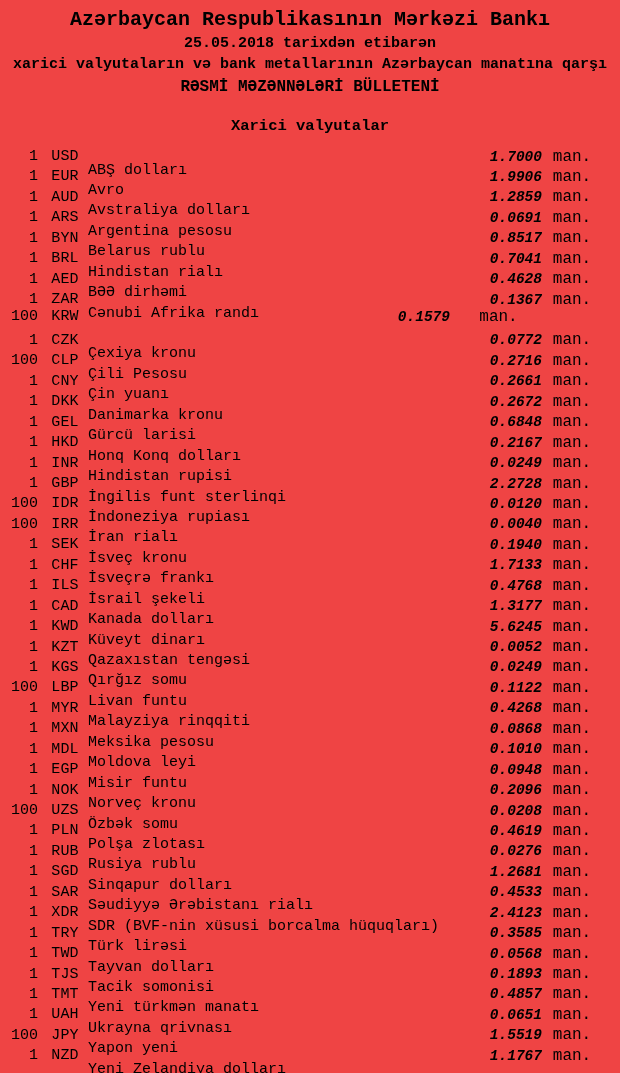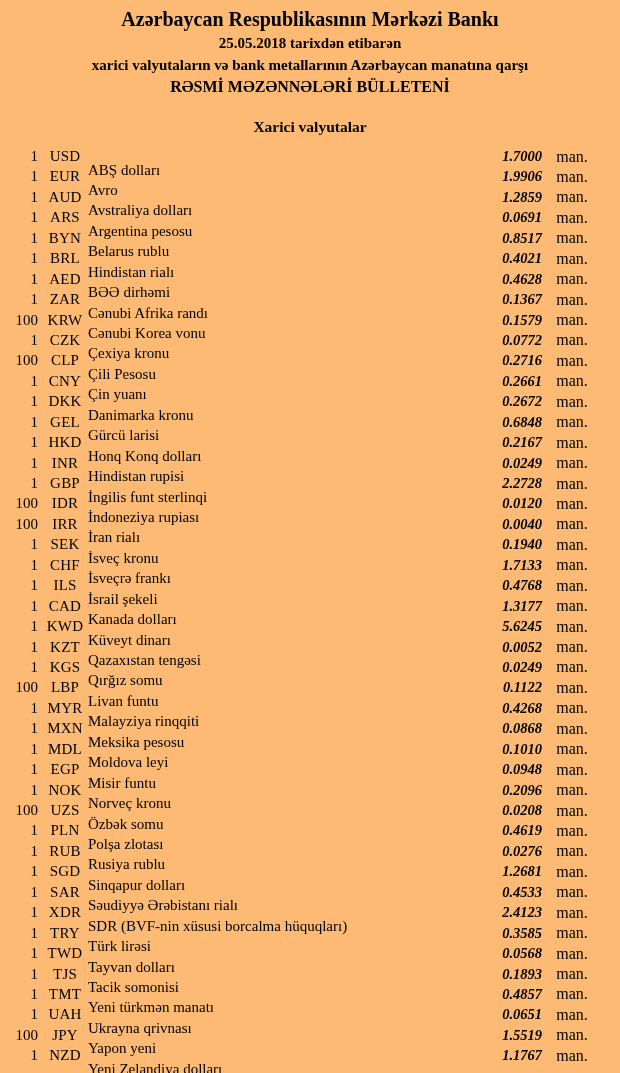--- a/index.html
+++ b/index.html
@@ -6,22 +6,23 @@
     margin: 0;
     padding: 0;
     background: #ffffff;
     color: #000000;
     font-family: "Liberation Serif", "DejaVu Serif", serif;
   }
   .page {
     position: relative;
     width: 620px;
     height: 1073px;
-    background: #fdba74;
+    background: #ef4444;
     overflow: hidden;
+    font-family: Liberation Mono, monospace;
   }
   header { text-align: center; }
   .bank-title {
     margin: 6px 0 0 0;
     font-size: 20px;
     font-weight: bold;
     line-height: 27px;
   }
   .date-line {
     font-size: 15px;
@@ -136,21 +137,21 @@
     <span class="code">BYN</span>
     <span class="name">Belarus rublu</span>
     <span class="rate">0.8517</span>
     <span class="unit">man.</span>
   </div>
 
   <div class="row">
     <span class="qty">1</span>
     <span class="code">BRL</span>
     <span class="name">Hindistan rialı</span>
-    <span class="rate">0.4021</span>
+    <span class="rate">0.7041</span>
     <span class="unit">man.</span>
   </div>
 
   <div class="row">
     <span class="qty">1</span>
     <span class="code">AED</span>
     <span class="name">BƏƏ dirhəmi</span>
     <span class="rate">0.4628</span>
     <span class="unit">man.</span>
   </div>
@@ -159,21 +160,20 @@
     <span class="qty">1</span>
     <span class="code">ZAR</span>
     <span class="name">Cənubi Afrika randı</span>
     <span class="rate">0.1367</span>
     <span class="unit">man.</span>
   </div>
 
   <div class="row">
     <span class="qty">100</span>
     <span class="code">KRW</span>
-    <span class="name">Cənubi Korea vonu</span>
     <span class="rate">0.1579</span>
     <span class="unit">man.</span>
   </div>
 
   <div class="row">
     <span class="qty">1</span>
     <span class="code">CZK</span>
     <span class="name">Çexiya kronu</span>
     <span class="rate">0.0772</span>
     <span class="unit">man.</span>

